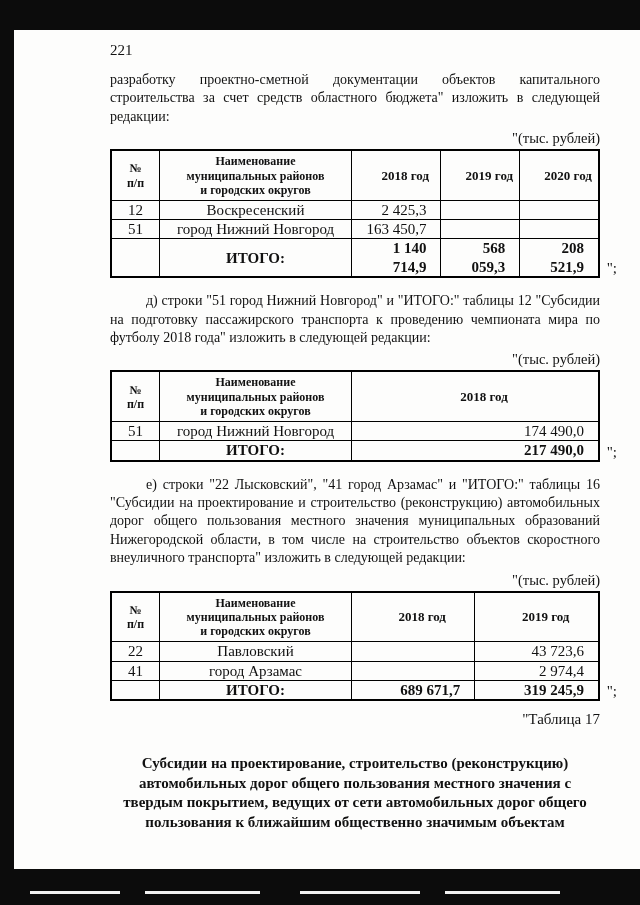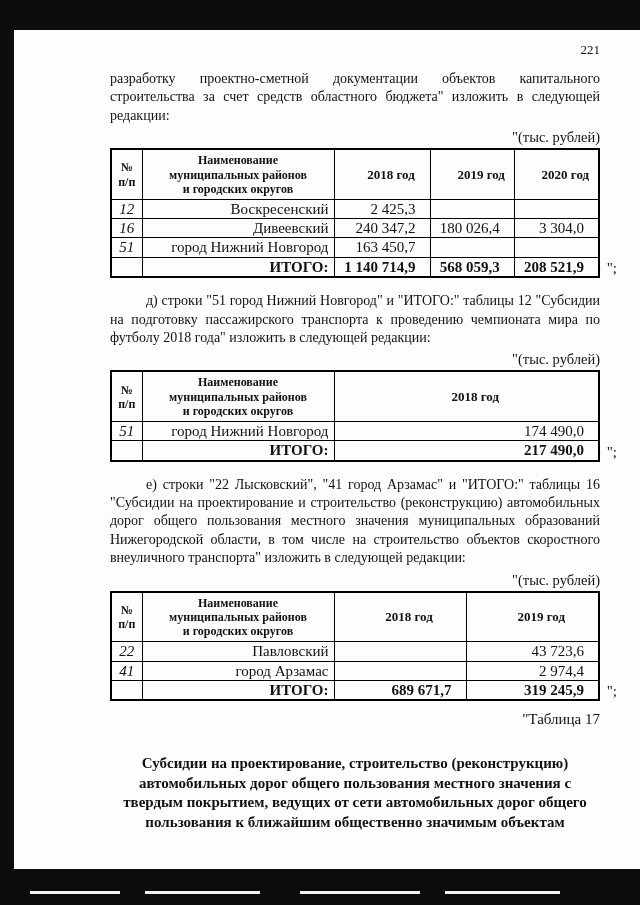--- a/index.html
+++ b/index.html
@@ -23,22 +23,22 @@
   .dash4 { left: 445px; width: 115px; }
 
   .page {
     position: absolute;
     left: 110px;
     top: 36px;
     width: 490px;
   }
 
   .page-number {
-    text-align: right;
-    font-size: 13px;
+    text-align: left;
+    font-size: 15px;
     margin: 6px 0 12px 0;
   }
 
   .para {
     font-size: 14px;
     line-height: 1.32;
     text-align: justify;
   }
   .para.indent { text-indent: 36px; }
   .para.gap-top { margin-top: 14px; }
@@ -65,22 +65,22 @@
     white-space: pre-line;
     vertical-align: middle;
   }
   th.year { font-size: 13px; padding-left: 20px; }
   td {
     font-size: 15px;
     line-height: 1.22;
     padding: 0 5px;
     vertical-align: middle;
   }
-  td.num  { text-align: center; padding: 0 2px; font-style: italic; }
-  td.name { text-align: right; }
+  td.num  { text-align: center; padding: 0 16px; }
+  td.name { text-align: center; }
   td.val  { text-align: right; padding-right: 14px; }
   tr.total td { font-weight: bold; }
   .col-num  { width: 31px; }
   .col-name { width: 192px; }
 
   .suffix {
     position: absolute;
     right: -17px;
     bottom: 1px;
     font-size: 15px;
@@ -143,27 +143,20 @@
       </thead>
       <tbody>
         <tr>
           <td class="num">12</td>
           <td class="name">Воскресенский</td>
           <td class="val">2 425,3</td>
           <td class="val"></td>
           <td class="val"></td>
         </tr>
         <tr>
-          <td class="num">16</td>
-          <td class="name">Дивеевский</td>
-          <td class="val">240 347,2</td>
-          <td class="val">180 026,4</td>
-          <td class="val">3 304,0</td>
-        </tr>
-        <tr>
           <td class="num">51</td>
           <td class="name">город Нижний Новгород</td>
           <td class="val">163 450,7</td>
           <td class="val"></td>
           <td class="val"></td>
         </tr>
         <tr class="total">
           <td class="num"></td>
           <td class="name">ИТОГО:</td>
           <td class="val">1 140 714,9</td>

